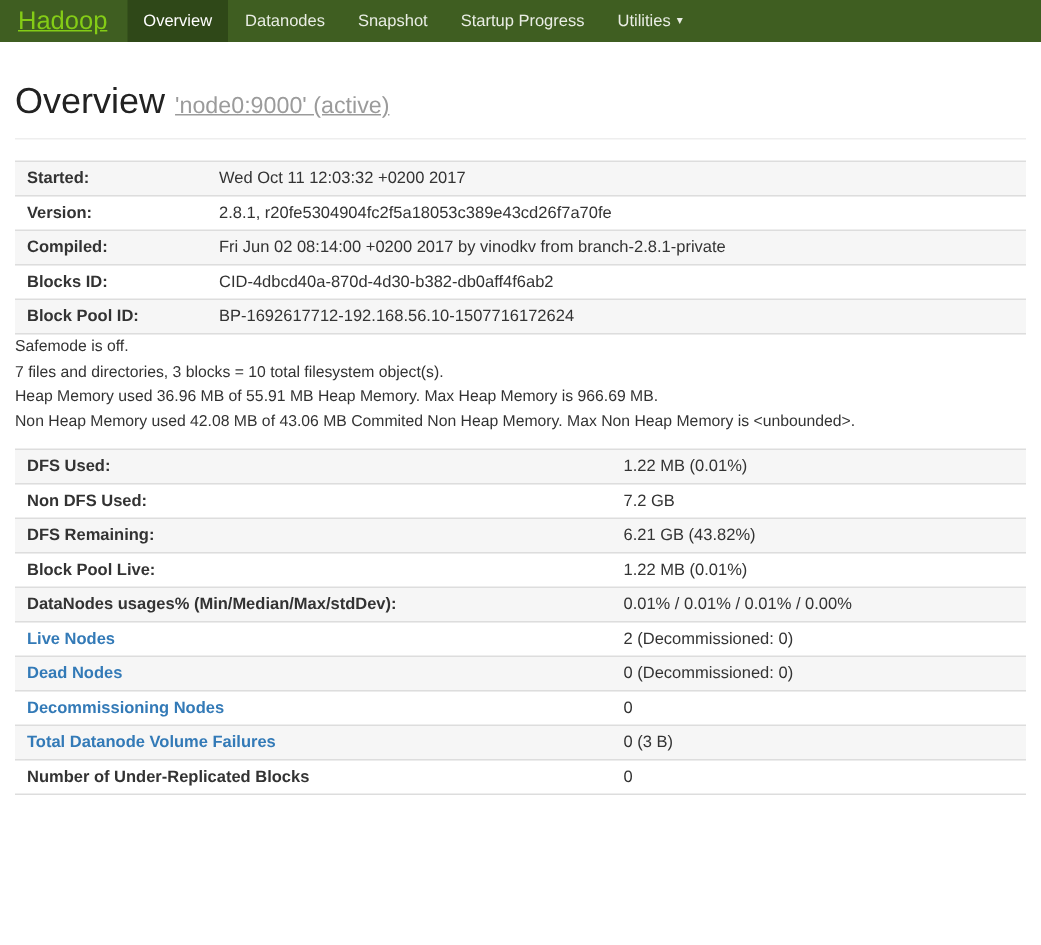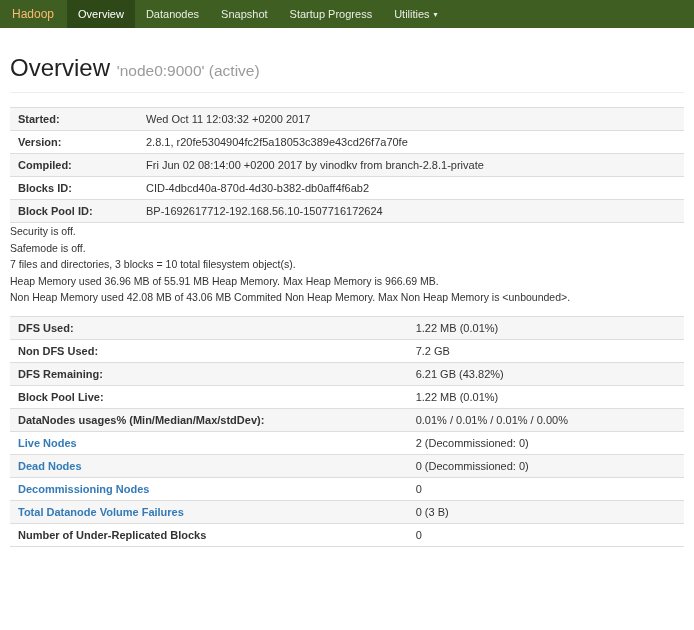--- a/index.html
+++ b/index.html
@@ -11,26 +11,27 @@
 
   
   .navbar {
     height: 28px;
     background: var(--navbar_bg, #3f5e21);
     display: flex;
     align-items: stretch;
     width: 100%;
   }
   .navbar .brand {
-    color: #fdba74;
-    font-size: 12px;
+    color: #84cc16;
+    font-size: 17px;
     line-height: 28px;
     padding: 0 13px 0 12px;
     cursor: pointer;
     white-space: nowrap;
+    text-decoration: underline;
   }
   .navbar ul {
     display: flex;
     list-style: none;
     align-items: stretch;
   }
   .navbar li {
     color: #e9ede4;
     font-size: 11px;
     line-height: 28px;
@@ -56,20 +57,21 @@
     font-weight: normal;
     font-size: 24px;
     color: #222;
     margin-top: 26px;
     margin-bottom: 6px;
   }
   h1.page-h .subtitle {
     font-size: 15.5px;
     color: #9b9b9b;
     font-weight: normal;
+    text-decoration: underline;
   }
   hr.divider {
     border: none;
     border-top: 1px solid #eee;
     margin: 10px 0 14px 0;
   }
 
   table.info-table {
     width: 100%;
     border-collapse: collapse;
@@ -158,21 +160,20 @@
       </tr>
       <tr>
         <th>Block Pool ID:</th>
         <td>BP-1692617712-192.168.56.10-1507716172624</td>
       </tr>
     </tbody>
   </table>
 
 
   <div class="summary-paragraphs">
-    <p>Security is off.</p>
     <p>Safemode is off.</p>
     <p>7 files and directories, 3 blocks = 10 total filesystem object(s).</p>
     <p>Heap Memory used 36.96 MB of 55.91 MB Heap Memory. Max Heap Memory is 966.69 MB.</p>
     <p>Non Heap Memory used 42.08 MB of 43.06 MB Commited Non Heap Memory. Max Non Heap Memory is &lt;unbounded&gt;.</p>
   </div>
 
   <table class="info-table summary-table">
     <tbody>
       <tr>
         <th>DFS Used:</th>

